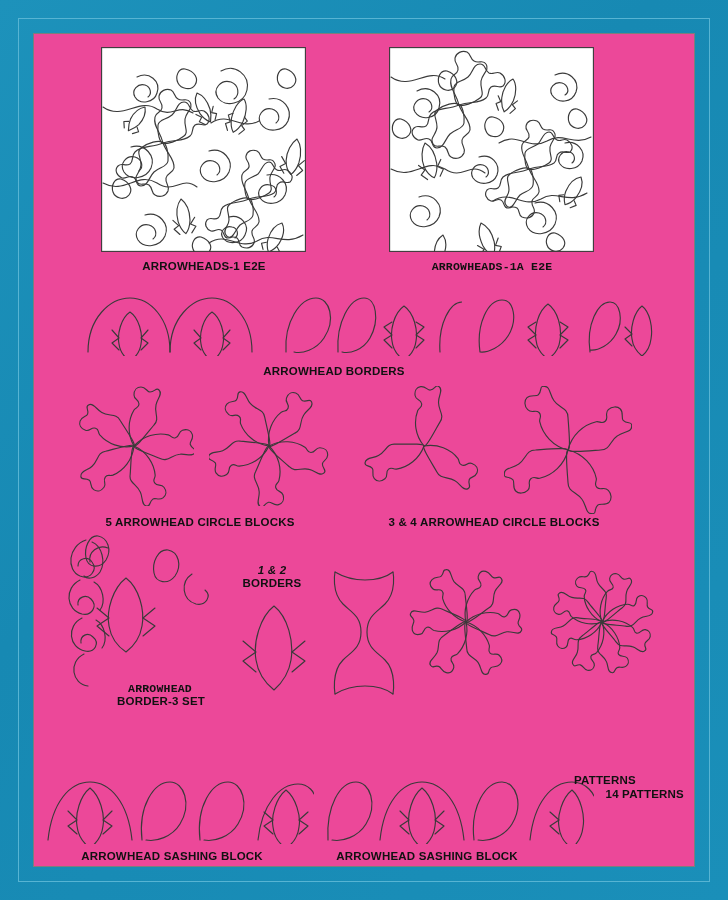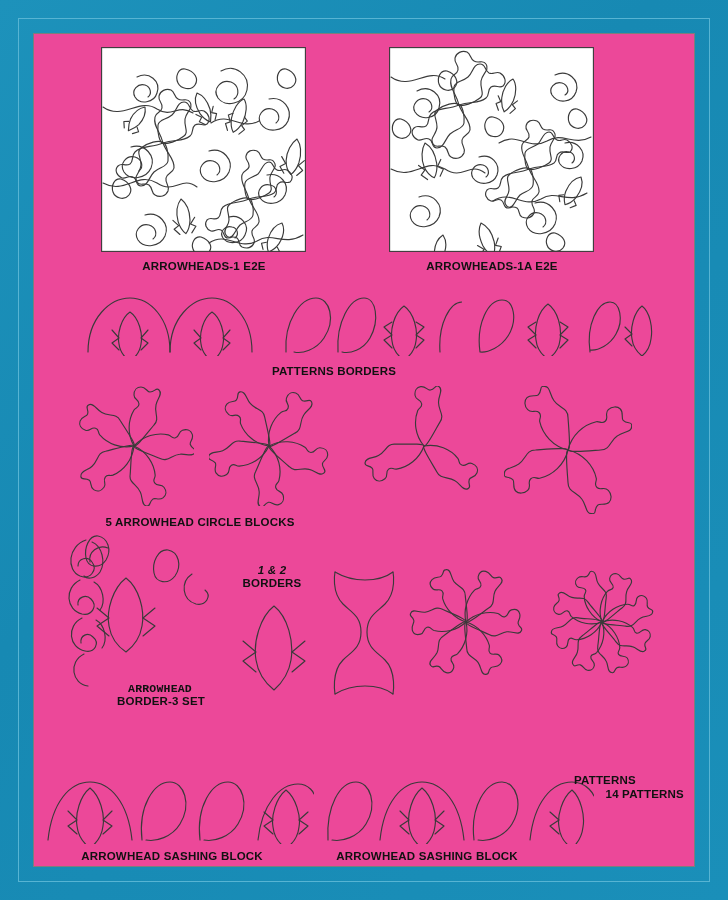--- a/index.html
+++ b/index.html
@@ -214,21 +214,21 @@
 
           <path d="M2 122 c22 12 34 -12 54 0 c18 12 24 -8 40 4"></path>
           <path d="M104 154 c18 -12 30 8 48 -2 c16 -10 26 6 46 -6"></path>
           <path d="M2 30 c20 14 36 -10 54 2"></path>
           <path d="M110 96 c18 -12 30 8 48 -2 c16 -10 26 6 44 -4"></path>
         </g>
       </svg>
     </div>
 
     <div class="lbl center" style="left:170px; top:226px;">ARROWHEADS-1 E2E</div>
-    <div class="lbl center" style="left:458px; top:226px;">ARROWHEADS-1A E2E</div>
+    <div class="lbl center" style="left:458px; top:226px;font-family:Liberation Mono, monospace;">ARROWHEADS-1A E2E</div>
 
     <div class="art" style="left:50px; top:256px;">
       <svg width="180" height="66" viewBox="0 0 180 66">
         <g class="ink">
           <path d="M4 62 c0 -34 22 -54 42 -54 c20 0 40 20 40 54"></path>
           <path d="M86 62 c0 -34 22 -54 42 -54 c20 0 40 20 40 54"></path>
           <g transform="translate(46,22)">
             <path d="M0 0 c9 6 13 22 11 32 c-1 8 -5 13 -11 17 c-6 -4 -10 -9 -11 -17 c-2 -10 2 -26 11 -32z"></path>
             <path d="M-11 38 l-7 -7 l7 -5 l-7 -8"></path>
             <path d="M11 38 l7 -7 l-7 -5 l7 -8"></path>
@@ -268,21 +268,21 @@
           </g>
           <path d="M116 62 c-4 -28 8 -50 20 -50 c10 0 14 18 6 32 c-6 11 -18 17 -26 16"></path>
           <g transform="translate(168,16)">
             <path d="M0 0 c8 6 11 22 9 33 c-1 8 -4 13 -9 17 c-5 -4 -9 -9 -10 -17 c-2 -11 2 -27 10 -33z"></path>
             <path d="M-10 40 l-7 -7 l7 -5 l-7 -7"></path>
           </g>
         </g>
       </svg>
     </div>
 
-    <div class="lbl center" style="left:300px; top:331px;">PATTERNS BORDERS</div>
+    <div class="lbl center" style="left:300px; top:331px;">ARROWHEAD BORDERS</div>
 
     <div class="art" style="left:40px; top:352px;">
       <svg width="120" height="120" viewBox="-60 -60 120 120">
         <g class="ink">
           <g>
             <g transform="rotate(0)">
                 <path d="M0 0 c-7 -12 -6 -26 0 -36 c2 -3 5 -2 5 -6 c0 -5 -5 -4 -5 -9 c0 -5 3 -8 7 -8 c5 0 6 5 9 5 c5 0 6 -5 9 -2 c4 4 -2 9 -3 15 c-2 8 4 14 -2 20 c-6 7 -18 23 -20 21z"></path>
               </g>
             <g transform="rotate(72)">
                 <path d="M0 0 c-7 -12 -6 -26 0 -36 c2 -3 5 -2 5 -6 c0 -5 -5 -4 -5 -9 c0 -5 3 -8 7 -8 c5 0 6 5 9 5 c5 0 6 -5 9 -2 c4 4 -2 9 -3 15 c-2 8 4 14 -2 20 c-6 7 -18 23 -20 21z"></path>
@@ -358,20 +358,21 @@
               </g>
             <g transform="rotate(270)">
                 <path d="M0 0 c-8 -13 -7 -29 0 -40 c2 -3 6 -2 6 -7 c0 -5 -6 -4 -6 -10 c0 -5 4 -9 8 -9 c5 0 7 6 10 6 c6 0 7 -6 10 -2 c5 4 -2 10 -3 17 c-2 9 5 15 -2 22 c-7 8 -21 25 -23 23z"></path>
               </g>
           </g>
         </g>
       </svg>
     </div>
 
     <div class="lbl center" style="left:166px; top:482px;">5 ARROWHEAD CIRCLE BLOCKS</div>
+    <div class="lbl center" style="left:460px; top:482px;">3 &amp; 4 ARROWHEAD CIRCLE BLOCKS</div>
 
     <div class="art" style="left:12px; top:500px;">
       <svg width="190" height="160" viewBox="0 0 190 160">
         <g class="ink">
 
           <path d="M40 6 c-18 6 -20 30 -6 36 c10 4 18 -6 12 -14 c-4 -6 -14 -4 -14 4"></path>
           <path d="M34 46 c-16 8 -14 30 2 34 c10 2 16 -8 9 -15 c-5 -5 -14 -2 -13 6"></path>
           <path d="M36 84 c-16 8 -13 30 3 33 c10 2 15 -8 8 -14 c-5 -5 -13 -2 -12 6"></path>
           <path d="M38 120 c-16 8 -12 30 4 32"></path>
           <path d="M46 8 c10 4 14 20 8 30 c-4 6 -12 8 -16 4"></path>

